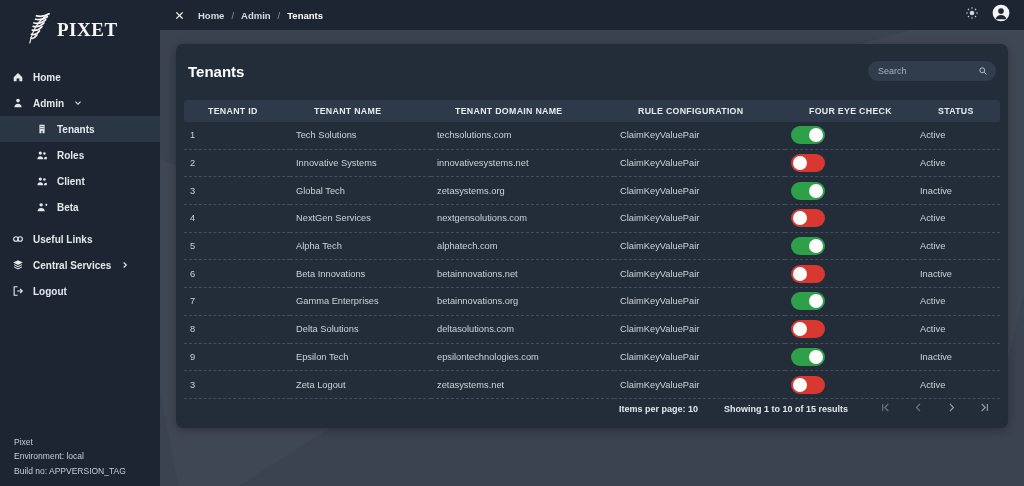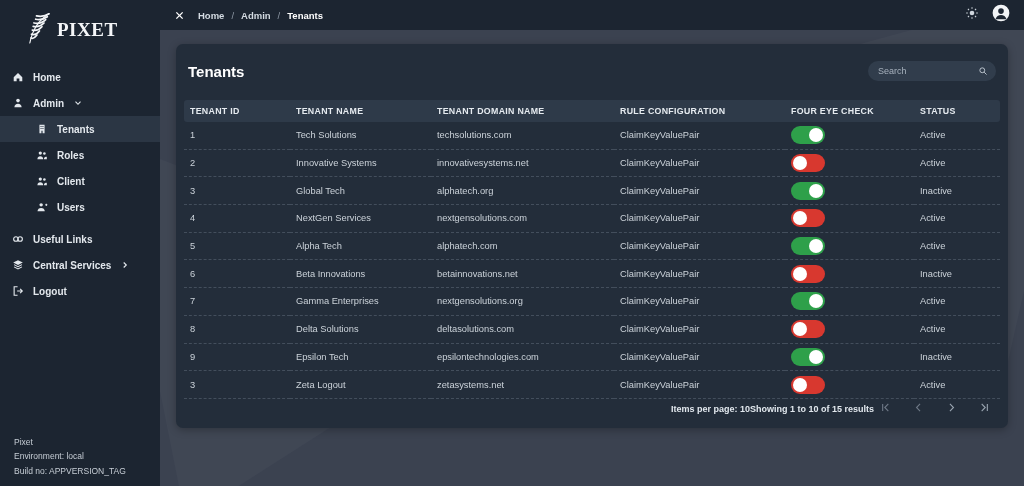--- a/index.html
+++ b/index.html
@@ -79,40 +79,40 @@
   }
   .search-box input::placeholder{color:#a7b1bd;}
   .search-box .icon{color:#c3cbd4;display:flex;}
   .search-box .icon svg{width:10px;height:10px;}
 
   .table-wrap{margin:0 8px;}
   table{width:816px;border-collapse:collapse;table-layout:fixed;}
   thead th{
     background:var(--header-row-bg,#2e3a49);height:22px;
     font-size:8.8px;font-weight:bold;letter-spacing:.3px;color:#e6ebf0;
-    text-align:left;padding:0 0 0 6px;text-transform:uppercase;
+    text-align:left;padding:0 0 0 24px;text-transform:uppercase;
   }
   thead th:first-child{border-radius:3px 0 0 3px;}
   thead th:last-child{border-radius:0 3px 3px 0;}
   tbody td{
     height:26.7px;font-size:9.3px;color:#ccd3da;padding:0 0 0 6px;
     border-bottom:1px dashed rgba(180,195,212,.22);
     white-space:nowrap;overflow:hidden;
   }
   .toggle{width:34px;height:18px;border-radius:9px;position:relative;cursor:pointer;}
   .toggle .knob{position:absolute;top:2px;width:14px;height:14px;border-radius:50%;background:#fff;}
   .toggle.on{background:var(--toggle-on,#2ea04a);}
   .toggle.on .knob{right:2px;}
   .toggle.off{background:var(--toggle-off,#d8382f);}
   .toggle.off .knob{left:2px;}
 
   .card-footer{
     position:absolute;left:0;right:0;bottom:0;height:39px;
     display:flex;align-items:center;justify-content:flex-end;
-    padding-right:18px;font-size:9px;font-weight:bold;color:#e2e8ee;
+    padding-right:18px;gap:26px;font-size:9px;font-weight:bold;color:#e2e8ee;
   }
   .pager-nav{display:flex;gap:22px;align-items:center;margin-left:6px;}
   .pager-btn{display:flex;cursor:pointer;color:#9aa5b1;}
   .pager-btn.disabled{color:#6f7987;cursor:default;}
   .pager-btn svg{width:11px;height:11px;}
 </style>
 </head>
 <body>
 
 <div class="app">
@@ -189,21 +189,21 @@
           <span>Client</span>
         </div>
         <div class="nav-item sub">
           <span class="icon">
             <svg viewBox="0 0 14 14">
               <circle cx="6" cy="4.5" r="2" fill="currentColor"></circle>
               <path d="M1.8 12 C1.8 9.6 3.6 8.2 6 8.2 C8.4 8.2 10.2 9.6 10.2 12 Z" fill="currentColor"></path>
               <path d="M10.8 4.5 H13.2 M12 3.3 V5.7" stroke="currentColor" stroke-width="1.2"></path>
             </svg>
           </span>
-          <span>Users</span>
+          <span>Beta</span>
         </div>
         <div class="nav-gap"></div>
         <div class="nav-item">
           <span class="icon">
             <svg viewBox="0 0 14 14">
               <circle cx="4.6" cy="7" r="2.7" fill="none" stroke="currentColor" stroke-width="1.3"></circle>
               <circle cx="9.4" cy="7" r="2.7" fill="none" stroke="currentColor" stroke-width="1.3"></circle>
             </svg>
           </span>
           <span>Useful Links</span>
@@ -330,21 +330,21 @@
                 <td>
                   <div class="toggle off">
                     <span class="knob"></span>
                   </div>
                 </td>
                 <td>Active</td>
               </tr>
               <tr>
                 <td>3</td>
                 <td>Global Tech</td>
-                <td>alphatech.org</td>
+                <td>zetasystems.org</td>
                 <td>ClaimKeyValuePair</td>
                 <td>
                   <div class="toggle on">
                     <span class="knob"></span>
                   </div>
                 </td>
                 <td>Inactive</td>
               </tr>
               <tr>
                 <td>4</td>
@@ -378,21 +378,21 @@
                 <td>
                   <div class="toggle off">
                     <span class="knob"></span>
                   </div>
                 </td>
                 <td>Inactive</td>
               </tr>
               <tr>
                 <td>7</td>
                 <td>Gamma Enterprises</td>
-                <td>nextgensolutions.org</td>
+                <td>betainnovations.org</td>
                 <td>ClaimKeyValuePair</td>
                 <td>
                   <div class="toggle on">
                     <span class="knob"></span>
                   </div>
                 </td>
                 <td>Active</td>
               </tr>
               <tr>
                 <td>8</td>

